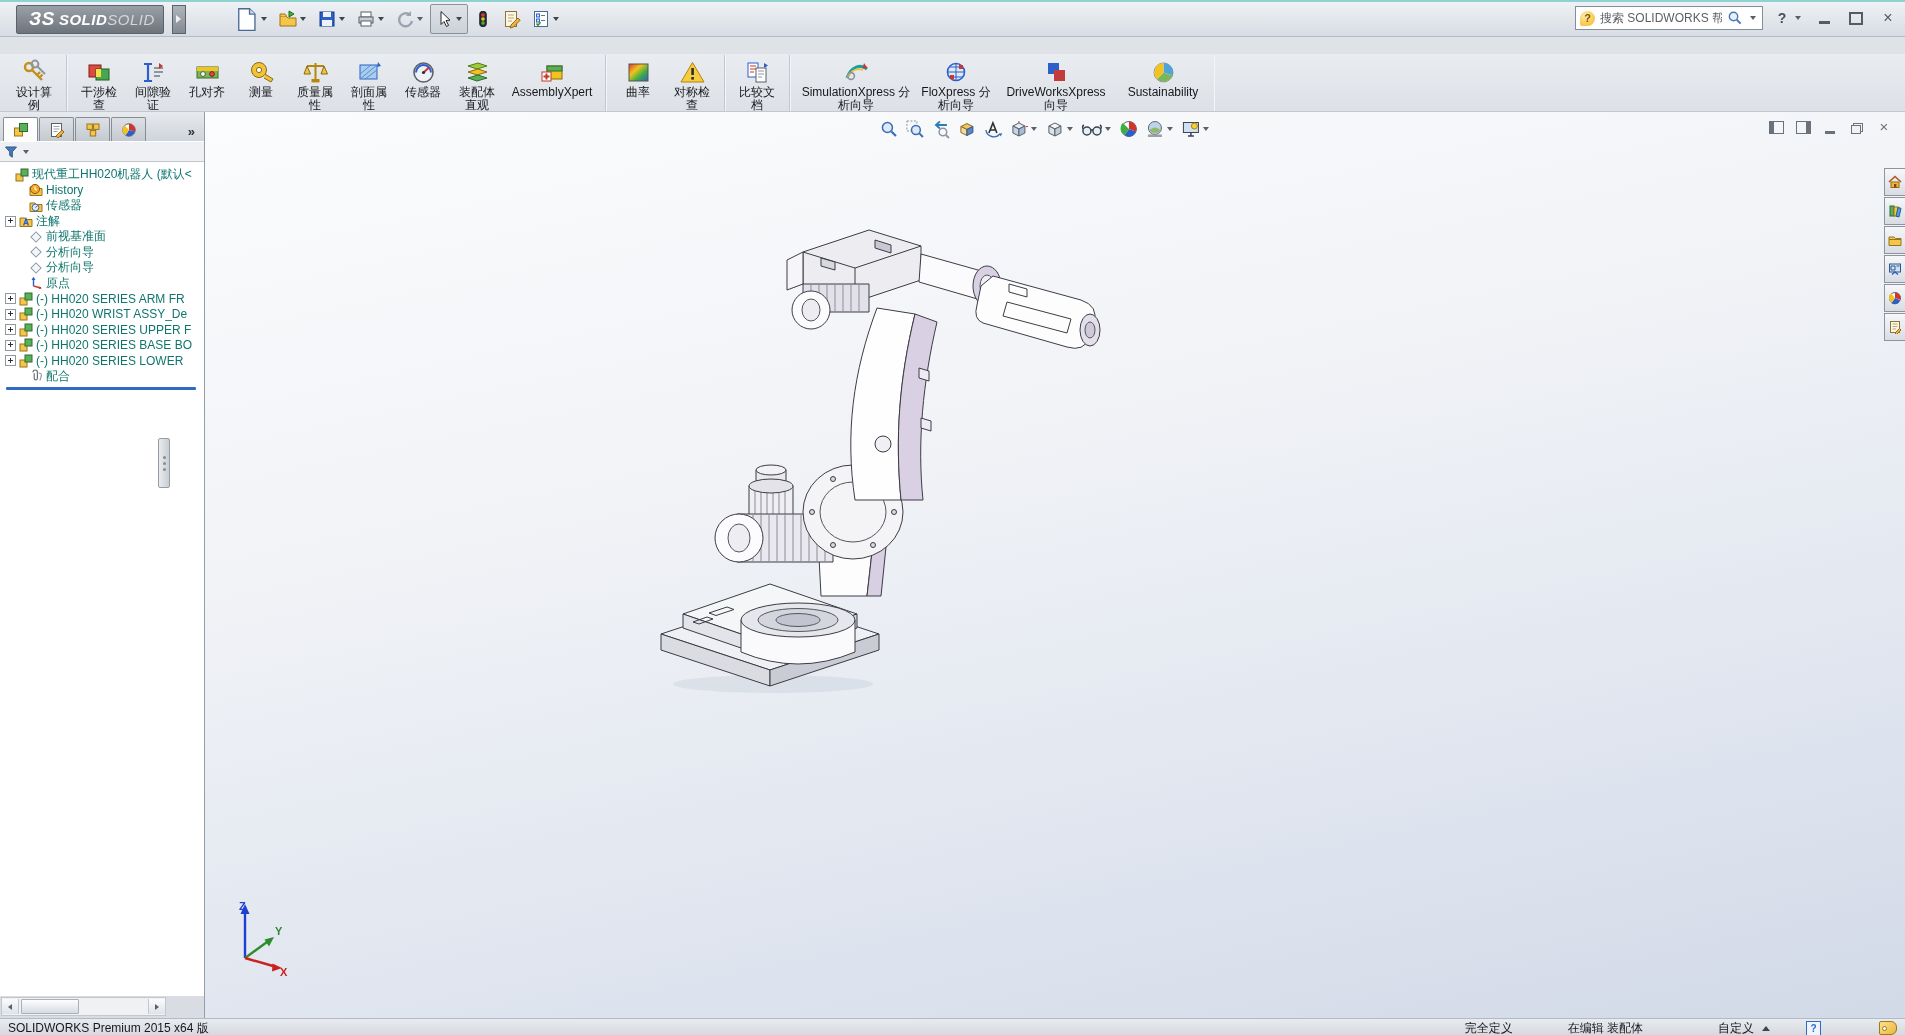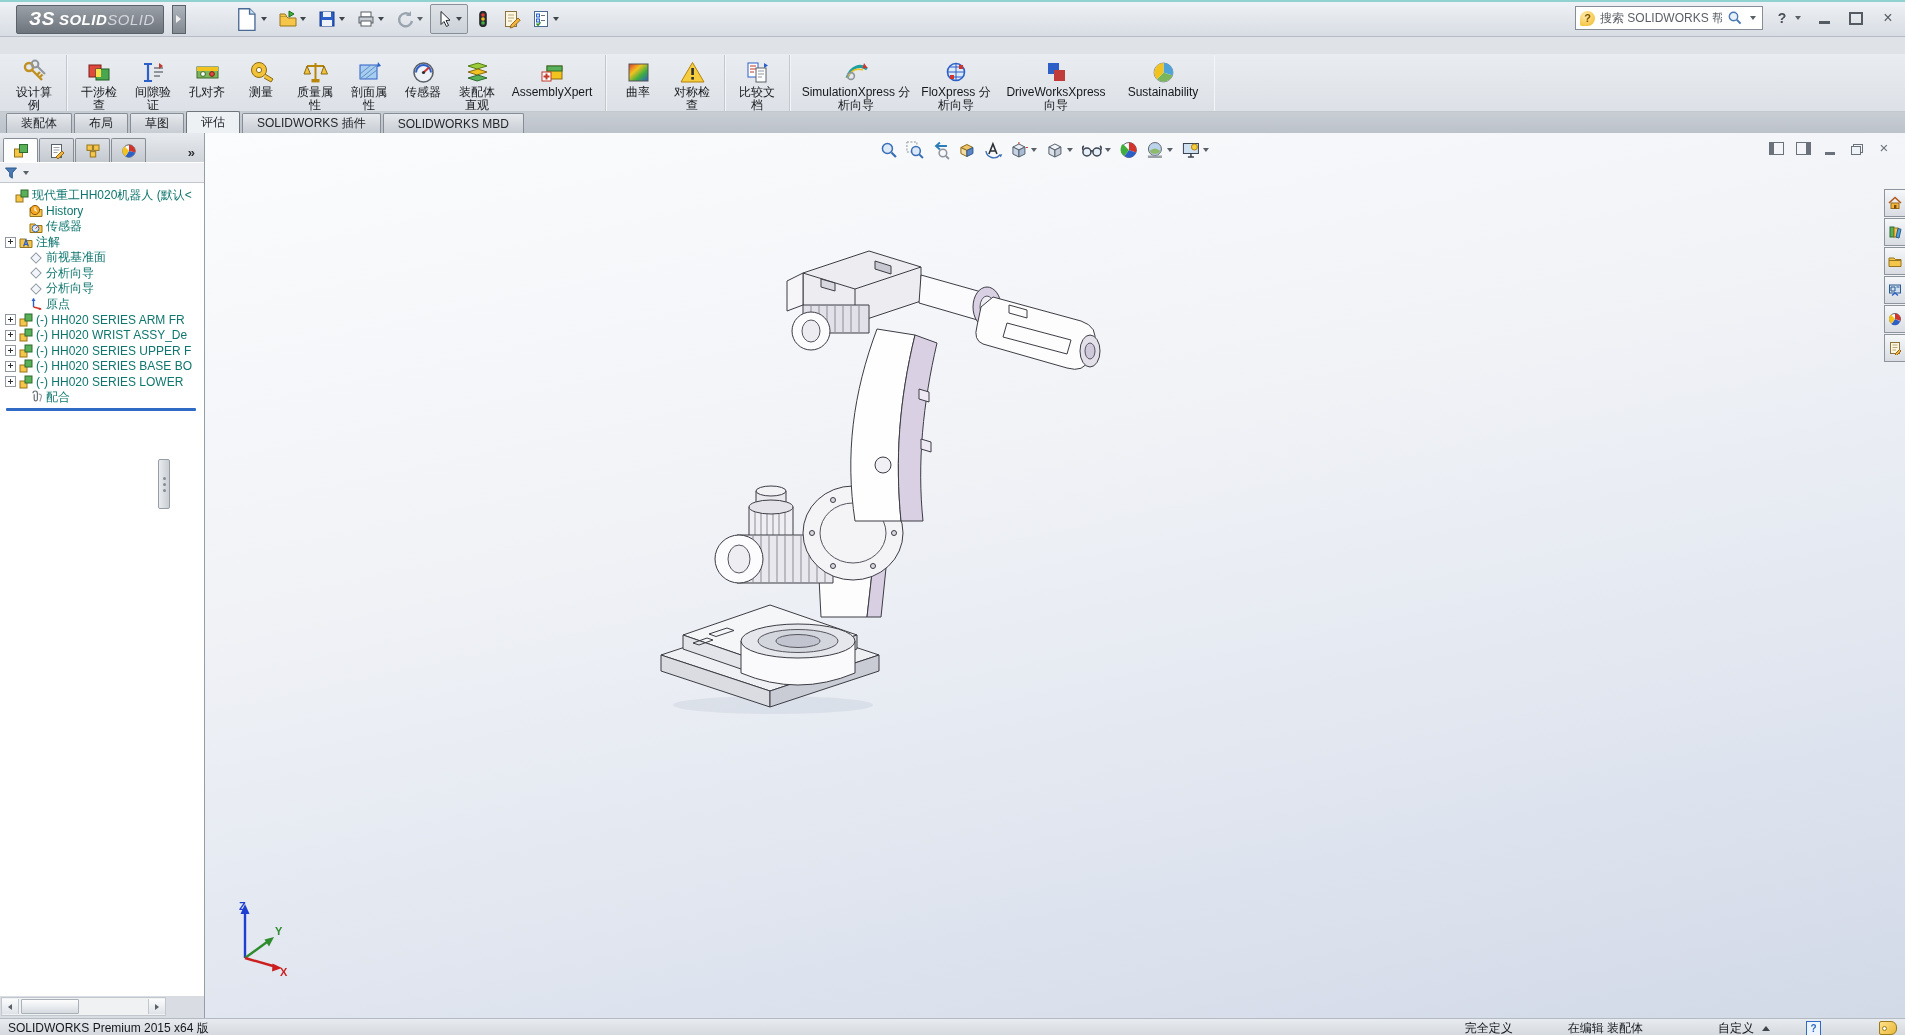--- a/index.html
+++ b/index.html
@@ -390,28 +390,20 @@
             <circle cx="13.5" cy="13.5" r="9.5" fill="#fff" stroke="#8f959d"></circle>
             <path d="M13.5 4 a9.5 9.5 0 0 1 9 12.5 L13.5 13.5 Z" fill="#4fa3d8"></path>
             <path d="M22.5 16.5 a9.5 9.5 0 0 1 -15.5 3.5 L13.5 13.5 Z" fill="#7cb65c"></path>
             <path d="M7 20 a9.5 9.5 0 0 1 6.5 -16 V13.5 Z" fill="#f2c21f"></path>
           </svg>
         <span class="lbl w80">Sustainability</span>
         </div>
     </div>
   </div>
 
-  <div class="tabstrip">
-    <div class="ctab">装配体</div>
-    <div class="ctab">布局</div>
-    <div class="ctab">草图</div>
-    <div class="ctab active">评估</div>
-    <div class="ctab">SOLIDWORKS 插件</div>
-    <div class="ctab">SOLIDWORKS MBD</div>
-  </div>
 
   <div class="main">
 
     <div class="panel">
       <div class="ptabs">
         <div class="ptab active">
           <svg width="16" height="16" viewBox="0 0 16 16">
               <rect x="1.5" y="6" width="8" height="8" fill="#f6c64b" stroke="#97751d"></rect>
               <rect x="6.5" y="1.5" width="8" height="8" fill="#58b158" stroke="#2e6b2e"></rect>
             </svg>

